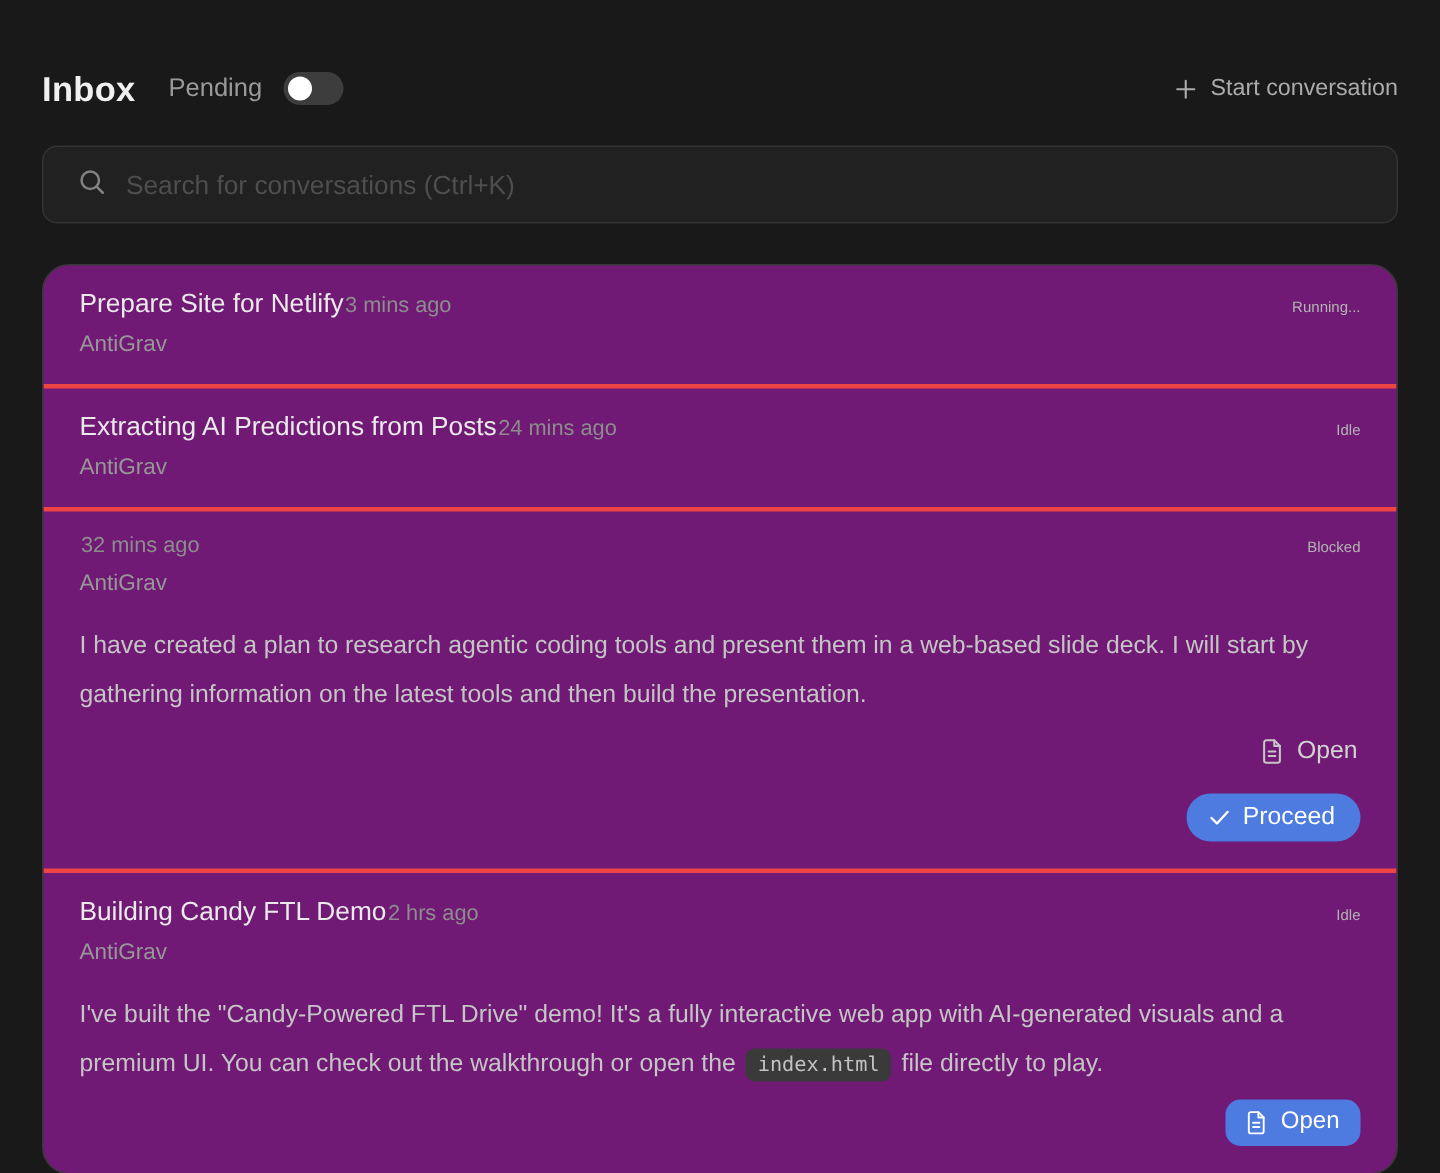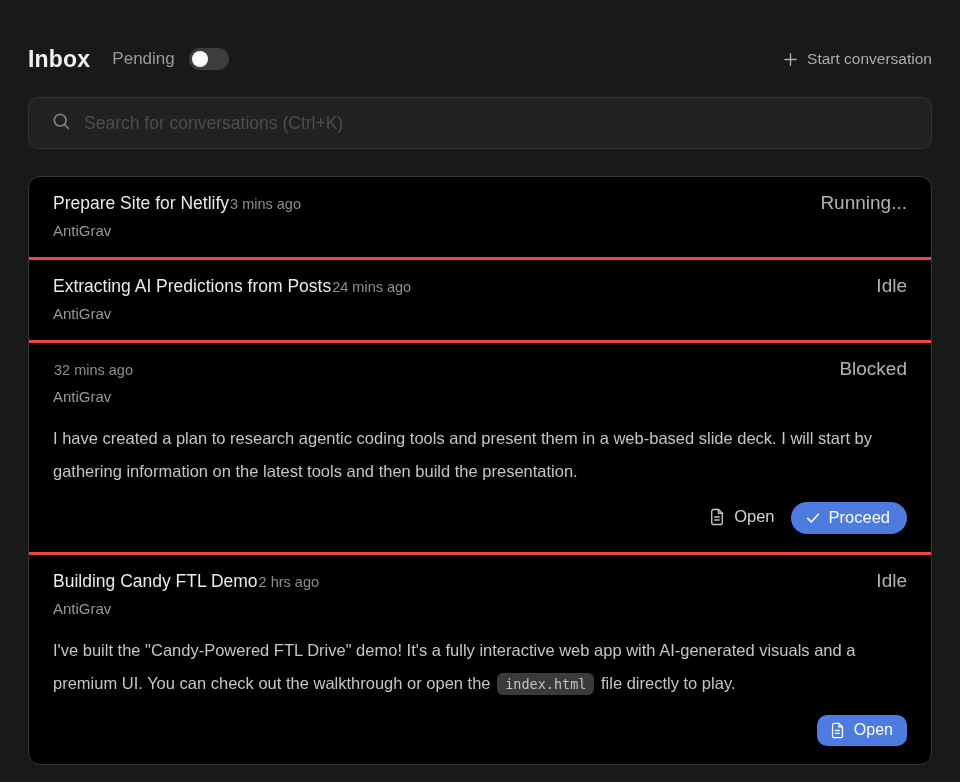--- a/index.html
+++ b/index.html
@@ -82,23 +82,23 @@
     outline: none;
     font-size: 17.5px;
     color: #cfcfcf;
     font-family: inherit;
   }
   .search-input::placeholder { color: #4e4e4e; }
 
   
   .conversation-list {
     margin-top: 27px;
-    background: #000000;
+    background: #701a75;
     border: 1px solid #383838;
-    border-radius: 12px;
+    border-radius: 18px;
     overflow: hidden;
   }
   .conversation-item {
     padding: 15px 24px 18px 24px;
     cursor: pointer;
   }
   .conversation-item + .conversation-item { border-top: 3px solid #ef4444; }
 
   .item-top {
     display: flex;
@@ -109,21 +109,21 @@
     color: #eaeaea;
     font-weight: 400;
   }
   .item-time {
     margin-left: 1px;
     font-size: 14.5px;
     color: #8d8d8d;
   }
   .item-status {
     margin-left: auto;
-    font-size: 19px;
+    font-size: 10px;
     color: #b3b3b3;
     white-space: nowrap;
   }
   .item-agent {
     margin-top: 8px;
     font-size: 15px;
     color: #979797;
   }
   .item-message {
     margin-top: 17px;
@@ -136,25 +136,26 @@
     font-family: "DejaVu Sans Mono", "Liberation Mono", monospace;
     font-size: 13.5px;
     background: #3a3a3a;
     color: #c2c2c2;
     border-radius: 6px;
     padding: 3px 8px;
     margin: 4px 2px;
     white-space: nowrap;
   }
   .item-actions {
-    margin-top: 14px;
+    margin-top: 6px;
     display: flex;
     justify-content: flex-end;
-    align-items: flex-start;
+    align-items: flex-end;
     gap: 14px;
+    flex-direction: column;
   }
   .btn {
     display: inline-flex;
     align-items: center;
     gap: 8px;
     font-family: inherit;
     font-size: 16.5px;
     border: none;
     cursor: pointer;
     background: none;

